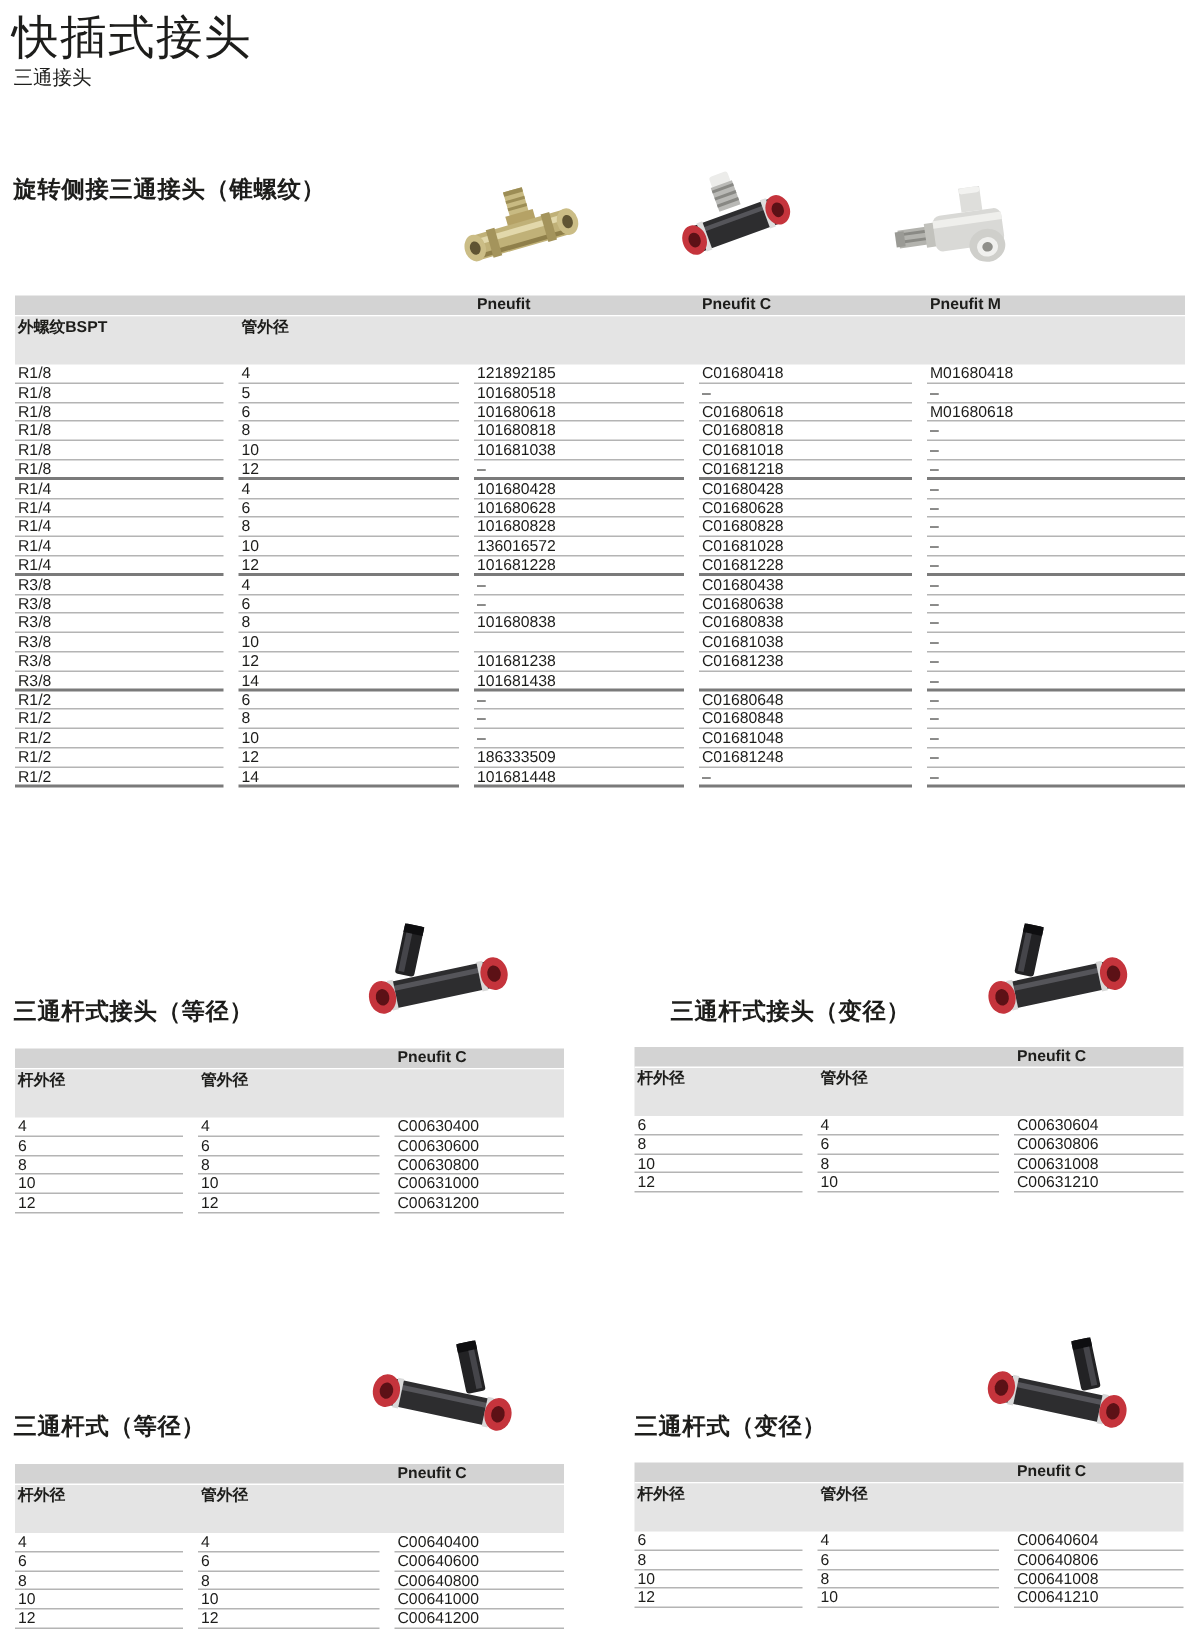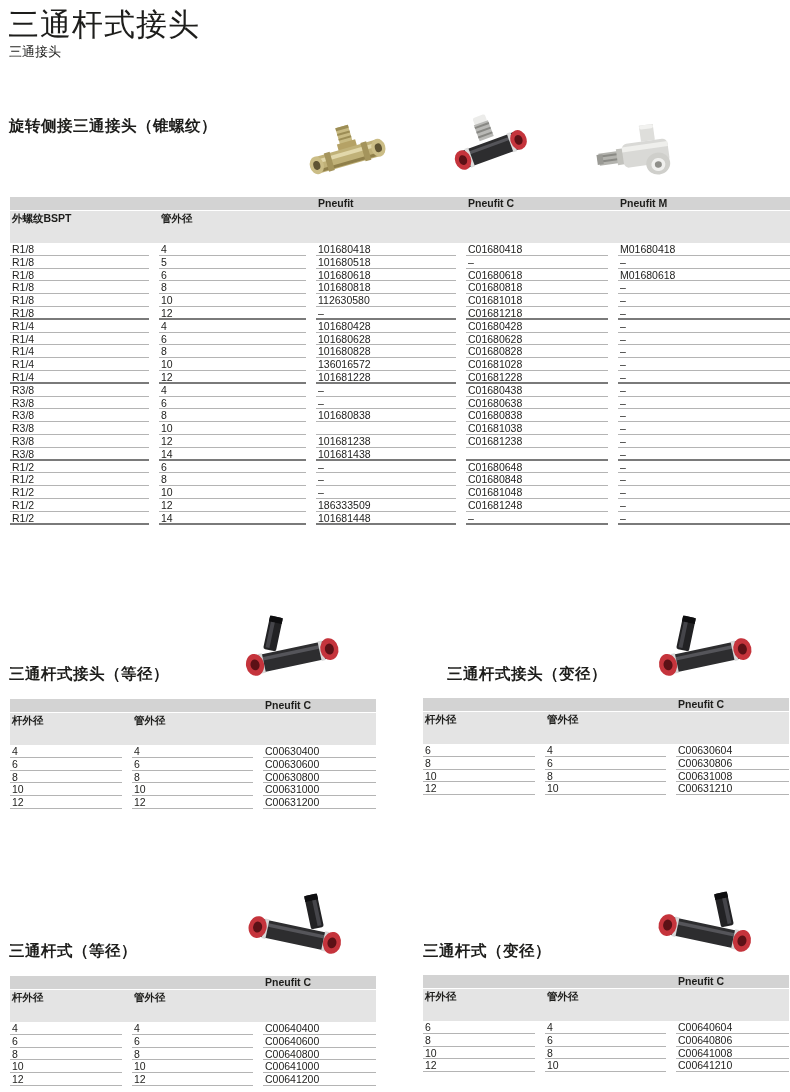--- a/index.html
+++ b/index.html
@@ -24,21 +24,21 @@
 
   .photo{position:absolute;}
   .photo svg{display:block;}
   .mirrored svg{transform:scaleX(-1);}
 </style>
 </head>
 <body style="color: rgb(29, 29, 27);">
 
 <div class="page">
 
-  <div class="page-title">三通杆式接头</div>
+  <div class="page-title">快插式接头</div>
   <div class="page-subtitle">三通接头</div>
 
   <div class="sec-heading" style="left:9px;top:96px;">旋转侧接三通接头（锥螺纹）</div>
 
   <div class="photo" style="left:306px;top:118px;width:84px;height:72px;">
     <svg width="84" height="72" viewBox="0 0 84 72">
       <g transform="rotate(-16 42 40)">
         <rect x="38" y="8" width="13" height="18" fill="#c8ba82"></rect>
         <rect x="38" y="8" width="13" height="3" fill="#9c8d55"></rect>
         <rect x="38" y="14" width="13" height="2" fill="#9c8d55"></rect>
@@ -107,21 +107,21 @@
       <div class="trow band band2">
         <div class="cell c0">外螺纹BSPT</div>
         <div class="cell c1">管外径</div>
         <div class="cell c2"></div>
         <div class="cell c3"></div>
         <div class="cell c4"></div>
       </div>
       <div class="trow data">
         <div class="cell c0">R1/8</div>
         <div class="cell c1">4</div>
-        <div class="cell c2">101680418</div>
+        <div class="cell c2">121892185</div>
         <div class="cell c3">C01680418</div>
         <div class="cell c4">M01680418</div>
       </div>
       <div class="trow data">
         <div class="cell c0">R1/8</div>
         <div class="cell c1">5</div>
         <div class="cell c2">101680518</div>
         <div class="cell c3">–</div>
         <div class="cell c4">–</div>
       </div>
@@ -135,21 +135,21 @@
       <div class="trow data">
         <div class="cell c0">R1/8</div>
         <div class="cell c1">8</div>
         <div class="cell c2">101680818</div>
         <div class="cell c3">C01680818</div>
         <div class="cell c4">–</div>
       </div>
       <div class="trow data">
         <div class="cell c0">R1/8</div>
         <div class="cell c1">10</div>
-        <div class="cell c2">112630580</div>
+        <div class="cell c2">101681038</div>
         <div class="cell c3">C01681018</div>
         <div class="cell c4">–</div>
       </div>
       <div class="trow data group-end">
         <div class="cell c0">R1/8</div>
         <div class="cell c1">12</div>
         <div class="cell c2">–</div>
         <div class="cell c3">C01681218</div>
         <div class="cell c4">–</div>
       </div>

